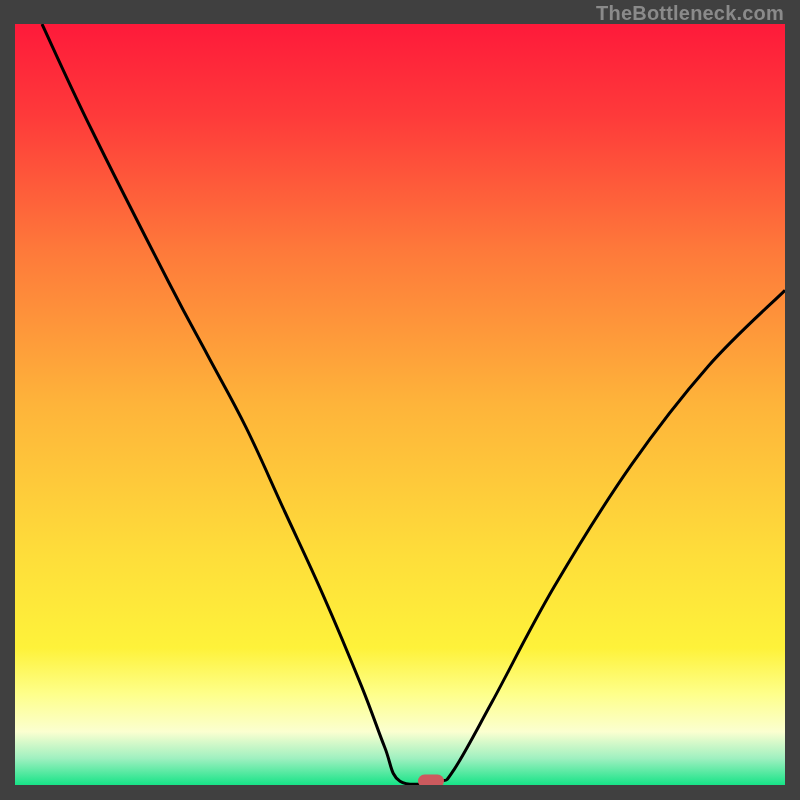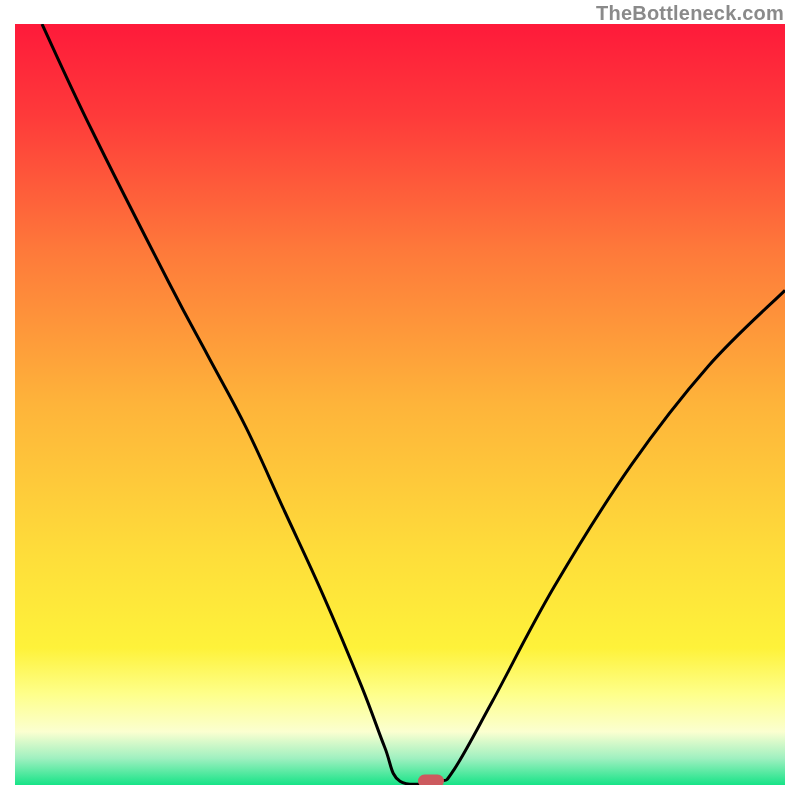--- a/index.html
+++ b/index.html
@@ -9,21 +9,21 @@
     height: 800px;
     background: #000;
     overflow: hidden;
   }
   .frame {
     position: absolute;
     left: 0;
     top: 0;
     width: 800px;
     height: 800px;
-    background: #ffffff;
+    background: #404040;
   }
   .plot {
     position: absolute;
     left: 15px;
     top: 24px;
     width: 770px;
     height: 761px;
     overflow: hidden;
   }
   .gradient {

